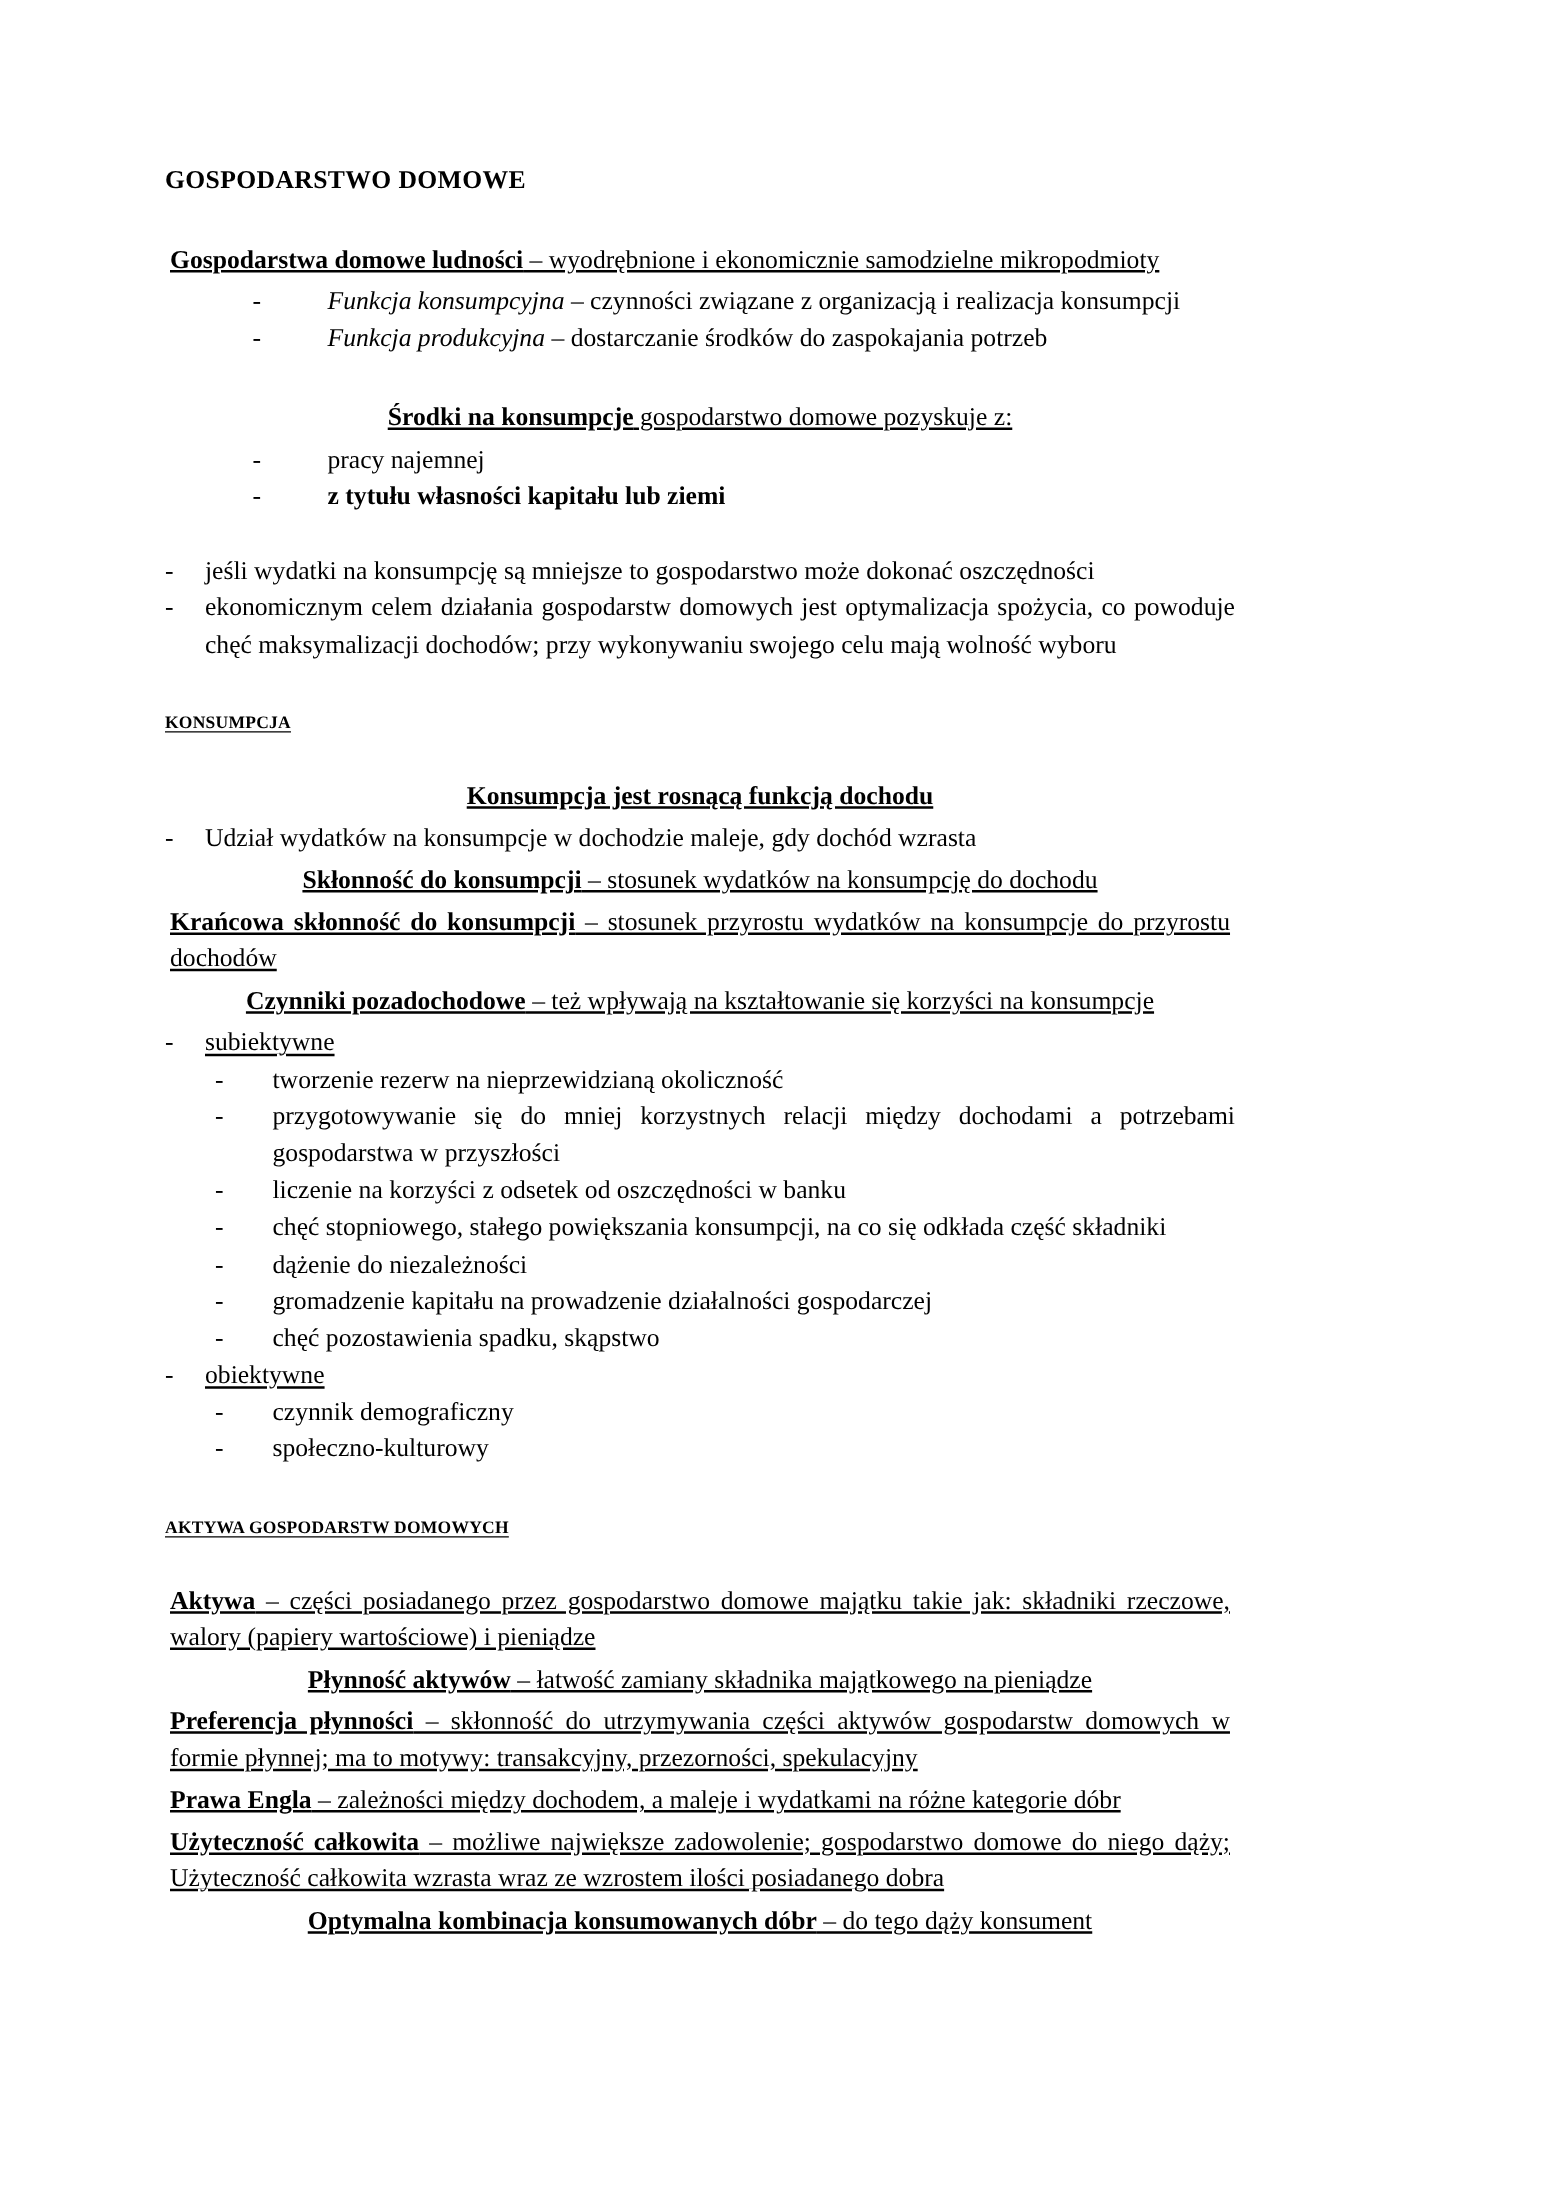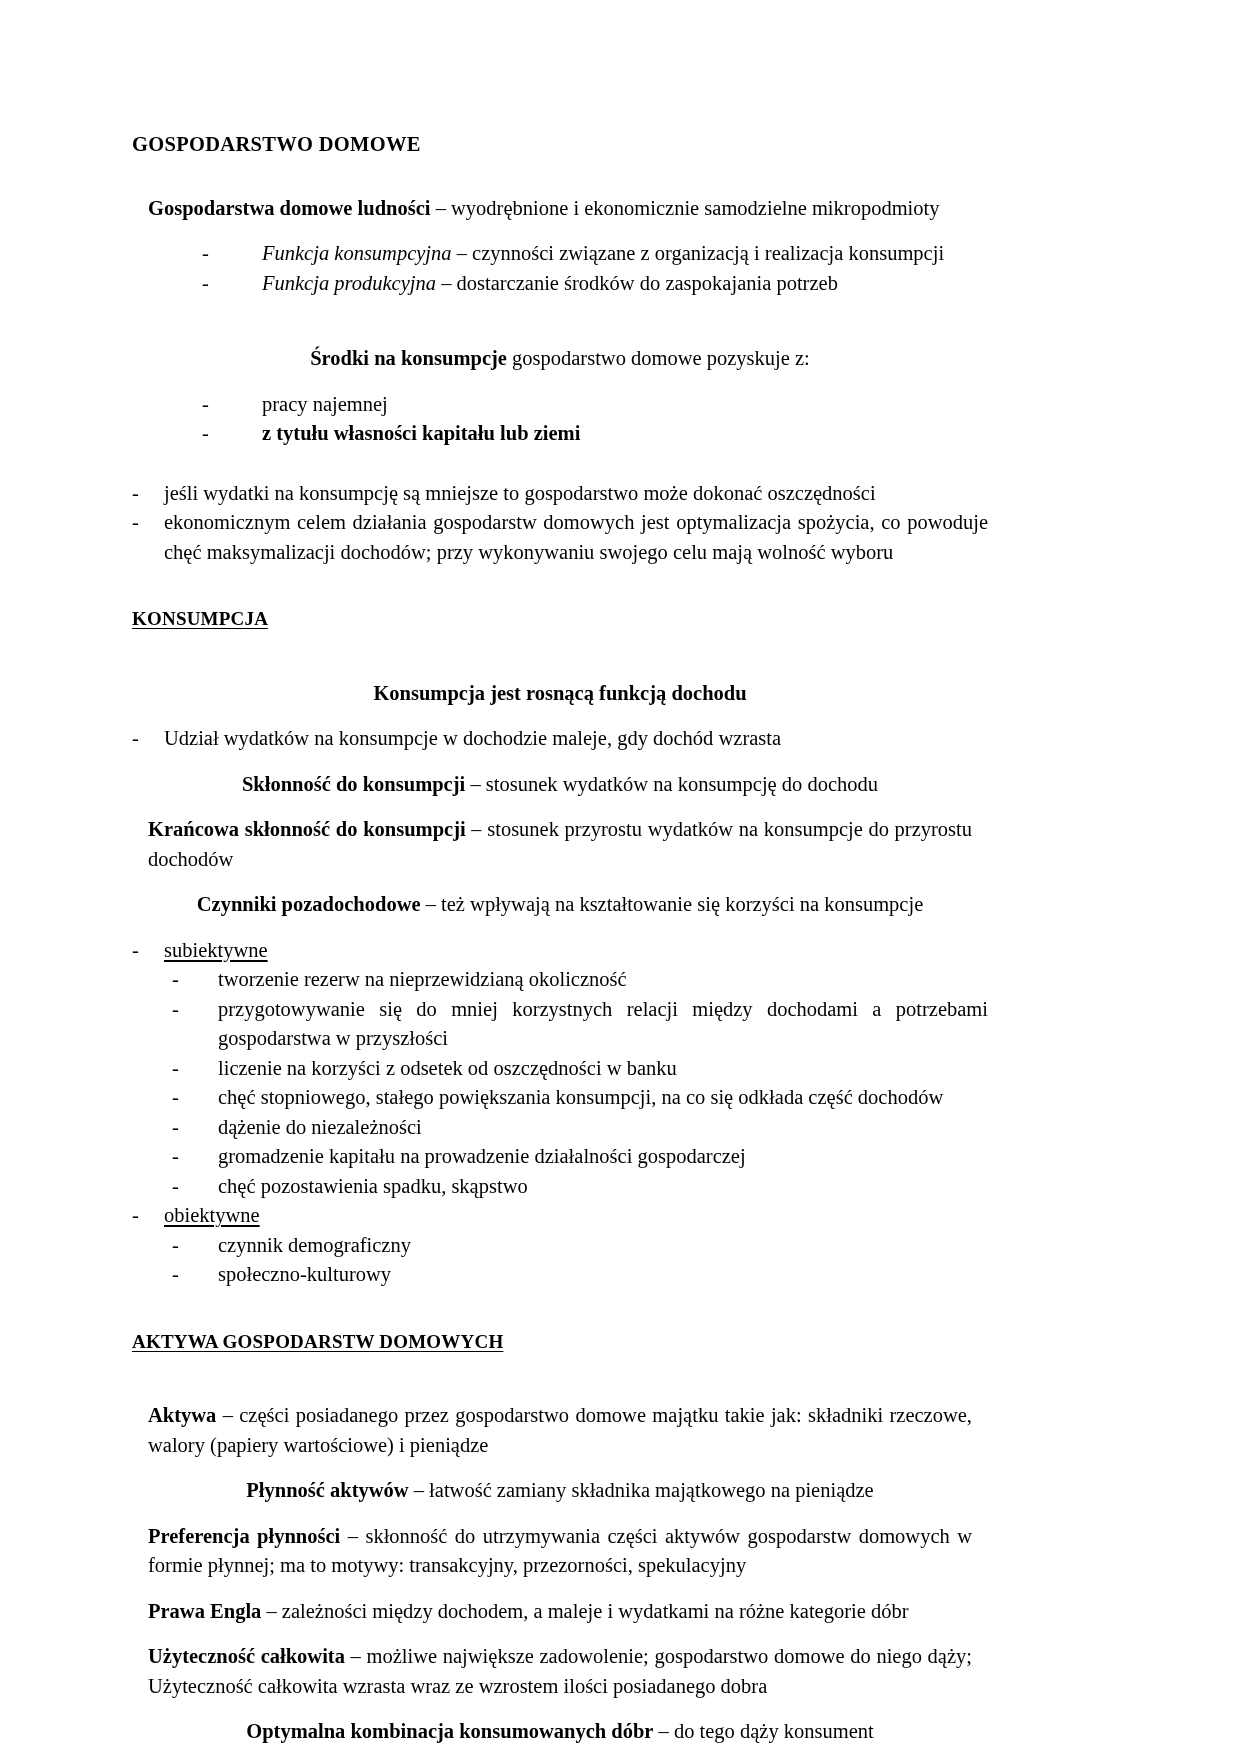--- a/index.html
+++ b/index.html
@@ -32,33 +32,34 @@
 
   
   h1.title {
     font-size: 20.5px;
     font-weight: bold;
     margin: 0 0 34px 0;
     letter-spacing: 0.3px;
     text-align: left;
   }
   h2.section {
-    font-size: 19px;
+    font-size: 14px;
     font-weight: bold;
     margin: 0;
     text-align: left;
     text-decoration: underline;
     text-underline-offset: 3px;
     letter-spacing: 0.2px;
   }
 
   
   p.para {
-    margin: 16px;
+    margin: 4px;
     text-align: justify;
+    text-decoration: underline;
   }
   p.para.left {
     text-align: center;
   }
   .gap-md { height: 30px; }
   .gap-lg { height: 38px; }
 
   b, .b { font-weight: bold; }
   i, .i { }
   .u { text-decoration: underline; text-underline-offset: 3px; }
@@ -177,21 +178,21 @@
       <li>
         <span class="dash">-</span>
         <span class="txt">przygotowywanie się do mniej korzystnych relacji między dochodami a potrzebami gospodarstwa w przyszłości</span>
       </li>
       <li>
         <span class="dash">-</span>
         <span class="txt">liczenie na korzyści z odsetek od oszczędności w banku</span>
       </li>
       <li>
         <span class="dash">-</span>
-        <span class="txt">chęć stopniowego, stałego powiększania konsumpcji, na co się odkłada część dochodów</span>
+        <span class="txt">chęć stopniowego, stałego powiększania konsumpcji, na co się odkłada część składniki</span>
       </li>
       <li>
         <span class="dash">-</span>
         <span class="txt">dążenie do niezależności</span>
       </li>
       <li>
         <span class="dash">-</span>
         <span class="txt">gromadzenie kapitału na prowadzenie działalności gospodarczej</span>
       </li>
       <li>

